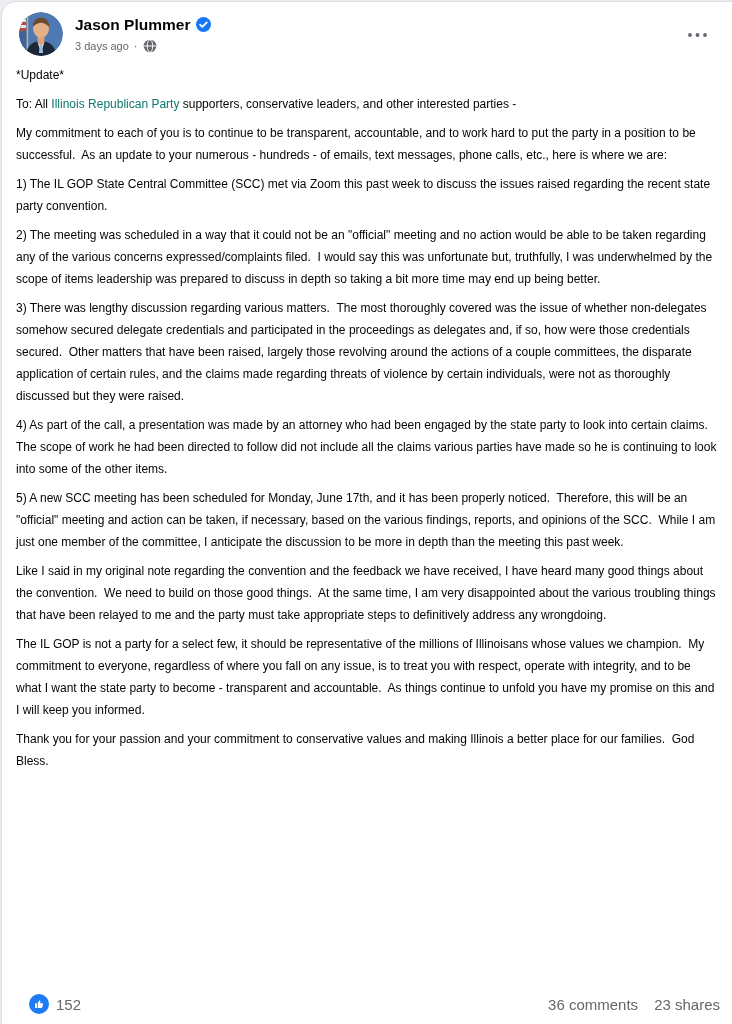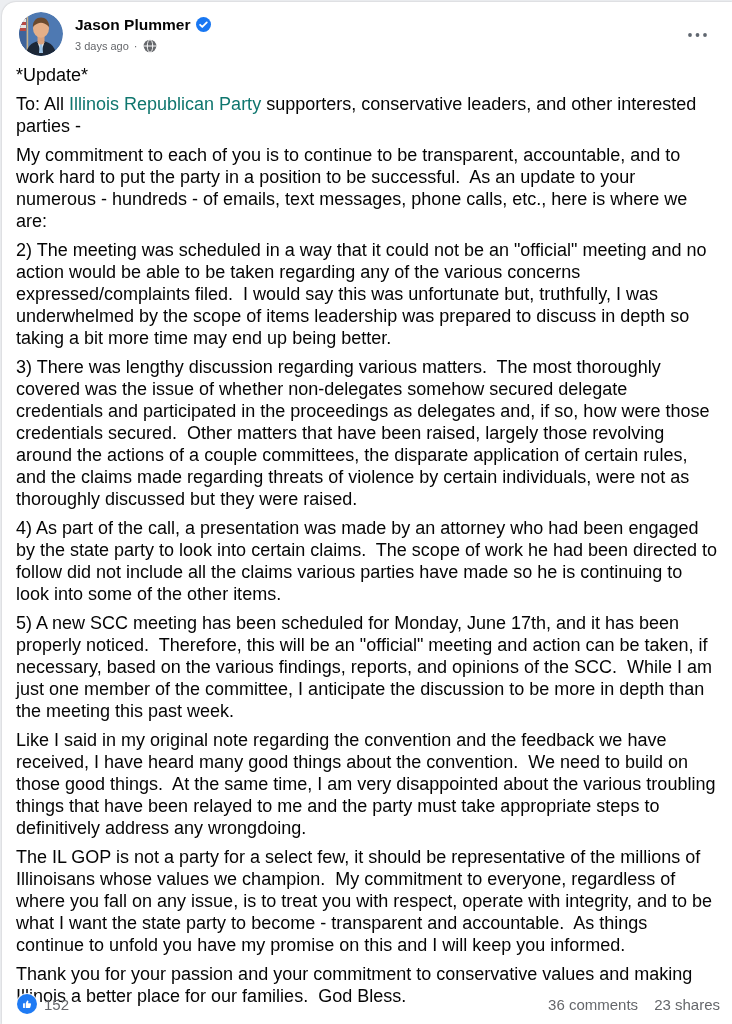--- a/index.html
+++ b/index.html
@@ -41,27 +41,27 @@
   }
   .more-btn{
     margin-left:auto;margin-top:10px;margin-right:4px;
     width:34px;height:26px;display:flex;align-items:center;justify-content:center;
     border-radius:6px;cursor:pointer;border:none;background:transparent;
   }
   
   .content{padding:6px 14px 0 14px;}
   .content p{
     margin:0 0 7px 0;
-    font-size:18px;line-height:22px;color:#050505;
+    font-size:12px;line-height:22px;color:#050505;
     white-space:pre-wrap;
   }
   .entity-link{color:#0f766e;text-decoration:none;cursor:pointer;}
   
   .footer{
-    position:absolute;left:0;right:0;bottom:2px;
+    position:absolute;left:12px;right:0;bottom:2px;
     display:flex;align-items:center;justify-content:space-between;
     padding:6px 12px 8px 15px;
   }
   .reactions{display:flex;align-items:center;gap:7px;cursor:pointer;}
   .like-badge{
     width:20px;height:20px;border-radius:50%;background:#1f7bf4;
     display:flex;align-items:center;justify-content:center;
     box-shadow:0 0 0 1px rgba(255,255,255,.9);
   }
   .count-text{font-size:15px;color:#65676b;}
@@ -128,20 +128,21 @@
         <circle cx="10.5" cy="3" r="1.9" fill="#606770"></circle>
         <circle cx="18" cy="3" r="1.9" fill="#606770"></circle>
       </svg>
     </button>
   </div>
 
   <div class="content">
     <p>*Update*</p>
     <p><span>To: All </span><a class="entity-link">Illinois Republican Party</a><span> supporters, conservative leaders, and other interested parties -</span></p>
     <p>My commitment to each of you is to continue to be transparent, accountable, and to work hard to put the party in a position to be successful.  As an update to your numerous - hundreds - of emails, text messages, phone calls, etc., here is where we are:</p>
+    <p>1) The IL GOP State Central Committee (SCC) met via Zoom this past week to discuss the issues raised regarding the recent state party convention.</p>
     <p>2) The meeting was scheduled in a way that it could not be an "official" meeting and no action would be able to be taken regarding any of the various concerns expressed/complaints filed.  I would say this was unfortunate but, truthfully, I was underwhelmed by the scope of items leadership was prepared to discuss in depth so taking a bit more time may end up being better.</p>
     <p>3) There was lengthy discussion regarding various matters.  The most thoroughly covered was the issue of whether non-delegates somehow secured delegate credentials and participated in the proceedings as delegates and, if so, how were those credentials secured.  Other matters that have been raised, largely those revolving around the actions of a couple committees, the disparate application of certain rules, and the claims made regarding threats of violence by certain individuals, were not as thoroughly discussed but they were raised.</p>
     <p>4) As part of the call, a presentation was made by an attorney who had been engaged by the state party to look into certain claims.  The scope of work he had been directed to follow did not include all the claims various parties have made so he is continuing to look into some of the other items.</p>
     <p>5) A new SCC meeting has been scheduled for Monday, June 17th, and it has been properly noticed.  Therefore, this will be an "official" meeting and action can be taken, if necessary, based on the various findings, reports, and opinions of the SCC.  While I am just one member of the committee, I anticipate the discussion to be more in depth than the meeting this past week.</p>
     <p>Like I said in my original note regarding the convention and the feedback we have received, I have heard many good things about the convention.  We need to build on those good things.  At the same time, I am very disappointed about the various troubling things that have been relayed to me and the party must take appropriate steps to definitively address any wrongdoing.</p>
     <p>The IL GOP is not a party for a select few, it should be representative of the millions of Illinoisans whose values we champion.  My commitment to everyone, regardless of where you fall on any issue, is to treat you with respect, operate with integrity, and to be what I want the state party to become - transparent and accountable.  As things continue to unfold you have my promise on this and I will keep you informed.</p>
     <p>Thank you for your passion and your commitment to conservative values and making Illinois a better place for our families.  God Bless.</p>
   </div>
 
   <div class="footer">

